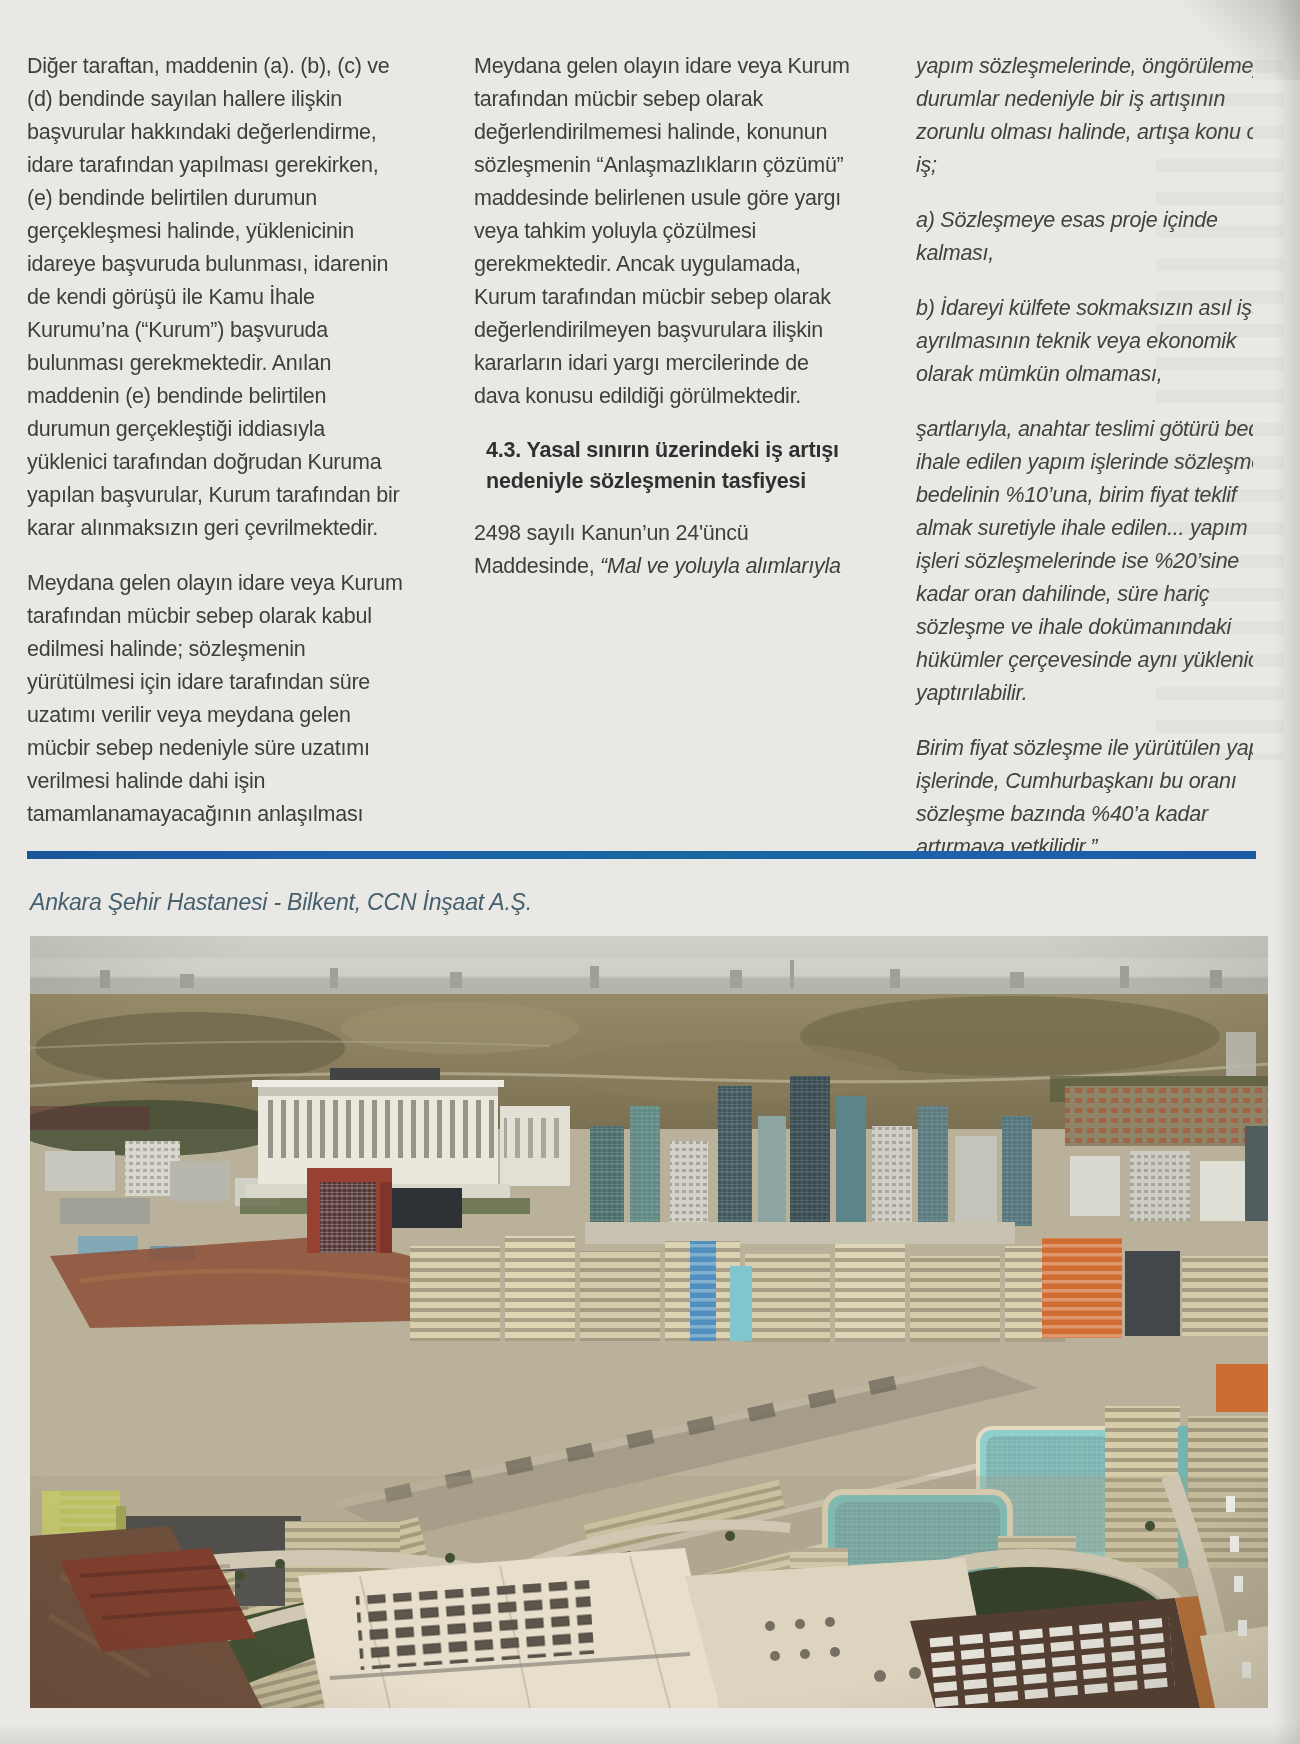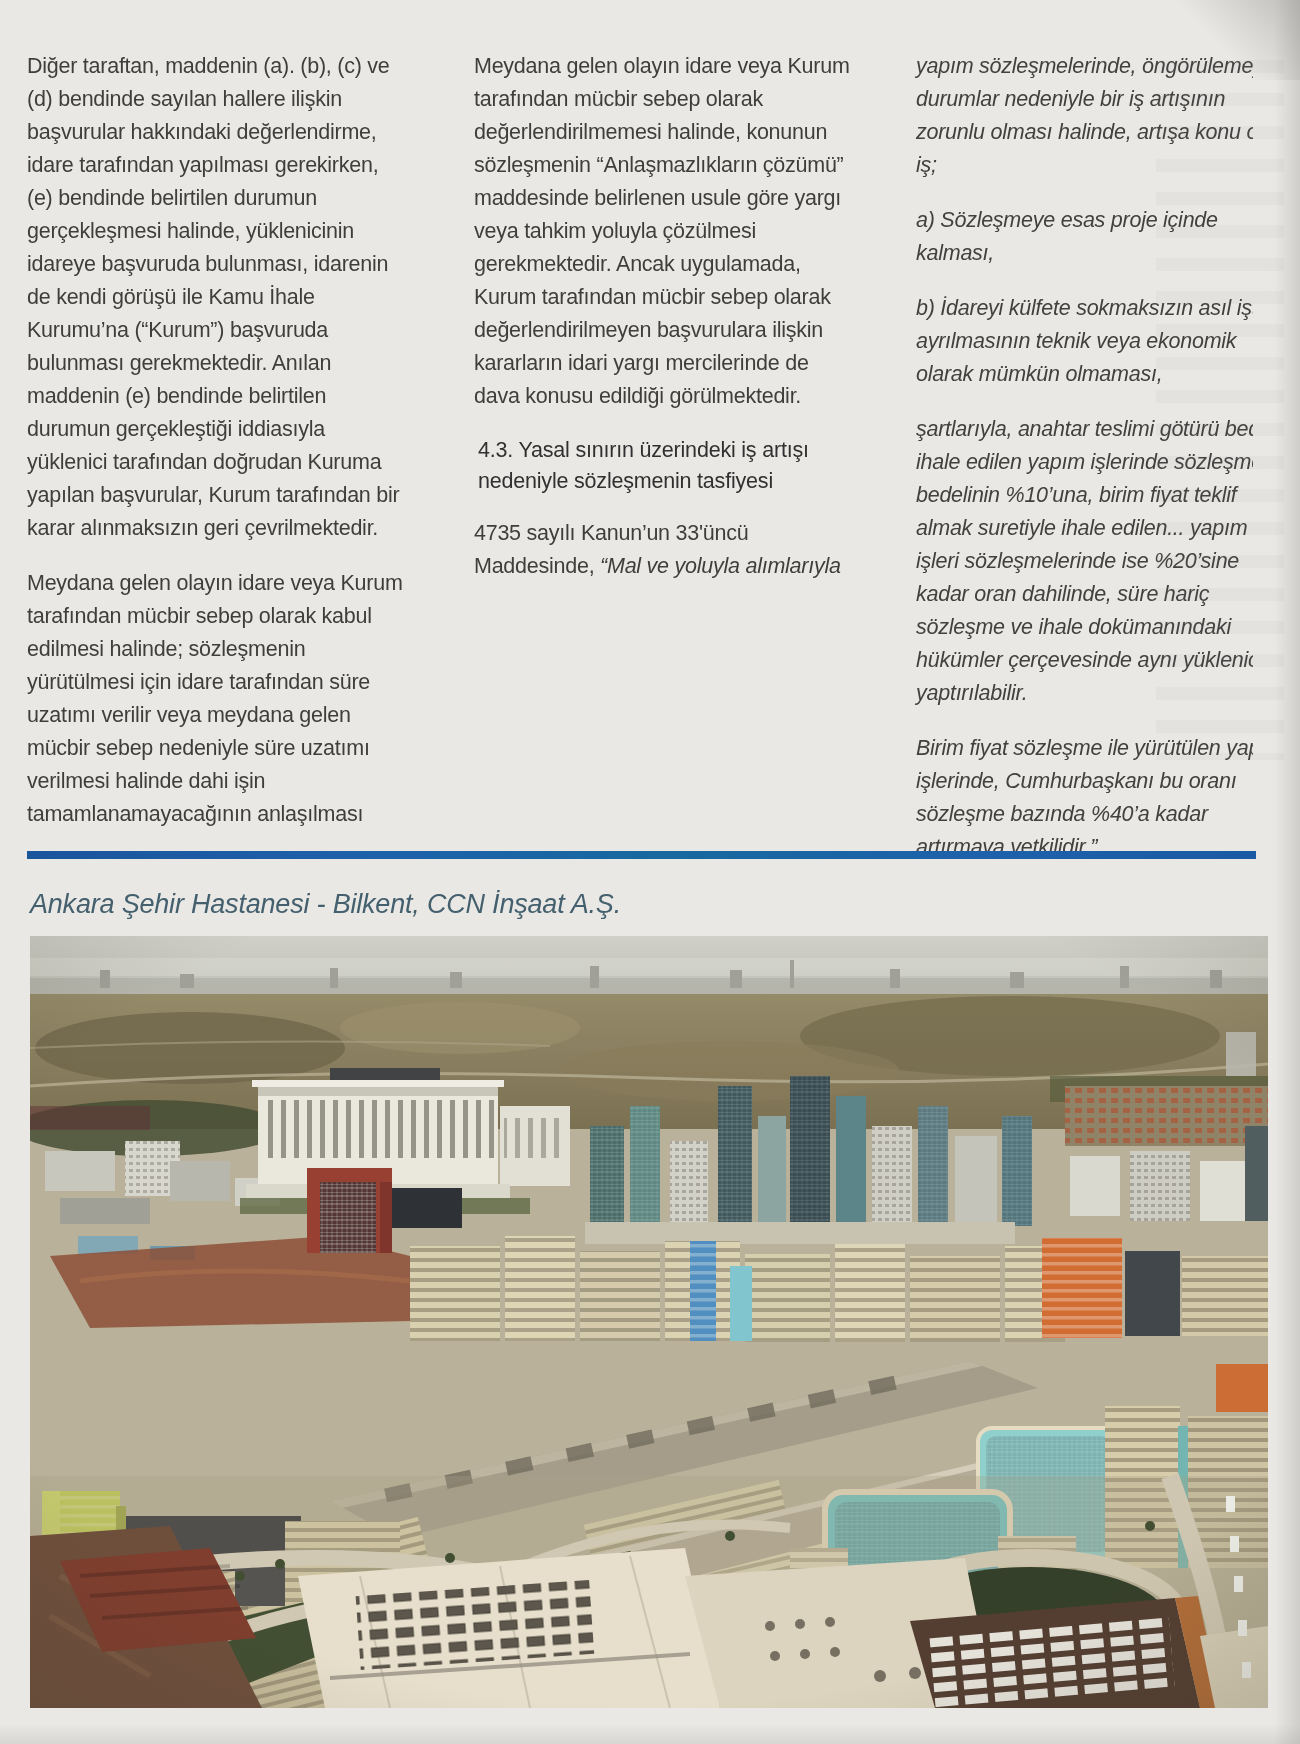--- a/index.html
+++ b/index.html
@@ -12,31 +12,31 @@
   .page{position:absolute;inset:0;}
   .columns{
     position:absolute;left:27px;top:50px;width:1226px;height:812px;
     display:grid;grid-template-columns:381px 376px 376px;column-gap:66px;
     overflow:hidden;
   }
   .col{color:#3f3e3c;font-size:21.5px;line-height:33px;letter-spacing:-0.25px;}
   .col p{margin:0 0 22px 0;}
   .col-right{font-style:italic;color:#42413f;}
   .subheading{
-    font-size:21.5px;line-height:31px;font-weight:normal;color:#303030;
-    margin:6px 0 20px 4px;letter-spacing:-0.2px;
+    font-size:21.5px;line-height:31px;font-weight:bold;color:#303030;
+    margin:6px 0 20px 12px;letter-spacing:-0.2px;
   }
   .it{font-style:italic;}
   .divider{
     position:absolute;left:27px;top:851px;width:1229px;height:8px;
     background:linear-gradient(90deg,#1a559c,#1e61ab 28%,#17699f 52%,#1e61ab 78%,#1b5aa4);
   }
   .caption{
     position:absolute;left:30px;top:889px;
-    font-size:27px;font-style:italic;color:#44606e;letter-spacing:-0.2px;
+    font-size:23px;font-style:italic;color:#44606e;letter-spacing:-0.2px;
   }
   .photo{
     position:absolute;left:30px;top:936px;width:1238px;height:772px;
     overflow:hidden;background:#b9b29a;
   }
   .photo svg{display:block;width:100%;height:100%;}
   .scan-corner{position:absolute;top:0;right:0;width:150px;height:80px;
     background:linear-gradient(225deg,rgba(150,148,146,.5),rgba(150,148,146,0) 55%);pointer-events:none;}
   .scan-right{position:absolute;top:0;right:0;width:26px;height:100%;
     background:linear-gradient(to left,rgba(140,138,135,.28),rgba(140,138,135,0));pointer-events:none;}
@@ -51,21 +51,21 @@
 <div class="page">
 
   <div class="columns">
     <div class="col col-left">
       <p>Diğer taraftan, maddenin (a). (b), (c) ve (d) bendinde sayılan hallere ilişkin başvurular hakkındaki değerlendirme, idare tarafından yapılması gerekirken, (e) bendinde belirtilen durumun gerçekleşmesi halinde, yüklenicinin idareye başvuruda bulunması, idarenin de kendi görüşü ile Kamu İhale Kurumu’na (“Kurum”) başvuruda bulunması gerekmektedir. Anılan maddenin (e) bendinde belirtilen durumun gerçekleştiği iddiasıyla yüklenici tarafından doğrudan Kuruma yapılan başvurular, Kurum tarafından bir karar alınmaksızın geri çevrilmektedir.</p>
       <p>Meydana gelen olayın idare veya Kurum tarafından mücbir sebep olarak kabul edilmesi halinde; sözleşmenin yürütülmesi için idare tarafından süre uzatımı verilir veya meydana gelen mücbir sebep nedeniyle süre uzatımı verilmesi halinde dahi işin tamamlanamayacağının anlaşılması</p>
     </div>
     <div class="col col-middle">
       <p>Meydana gelen olayın idare veya Kurum tarafından mücbir sebep olarak değerlendirilmemesi halinde, konunun sözleşmenin “Anlaşmazlıkların çözümü” maddesinde belirlenen usule göre yargı veya tahkim yoluyla çözülmesi gerekmektedir. Ancak uygulamada, Kurum tarafından mücbir sebep olarak değerlendirilmeyen başvurulara ilişkin kararların idari yargı mercilerinde de dava konusu edildiği görülmektedir.</p>
       <div class="subheading">4.3. Yasal sınırın üzerindeki iş artışı nedeniyle sözleşmenin tasfiyesi</div>
-      <p><span>4735 sayılı Kanun’un 33'üncü Maddesinde, </span><span class="it">“Mal ve yoluyla alımlarıyla</span></p>
+      <p><span>2498 sayılı Kanun’un 24'üncü Maddesinde, </span><span class="it">“Mal ve yoluyla alımlarıyla</span></p>
     </div>
     <div class="col col-right">
       <p>yapım sözleşmelerinde, öngörülemeyen durumlar nedeniyle bir iş artışının zorunlu olması halinde, artışa konu olan iş;</p>
       <p>a) Sözleşmeye esas proje içinde kalması,</p>
       <p>b) İdareyi külfete sokmaksızın asıl işten ayrılmasının teknik veya ekonomik olarak mümkün olmaması,</p>
       <p>şartlarıyla, anahtar teslimi götürü bedel ihale edilen yapım işlerinde sözleşme bedelinin %10’una, birim fiyat teklif almak suretiyle ihale edilen... yapım işleri sözleşmelerinde ise %20’sine kadar oran dahilinde, süre hariç sözleşme ve ihale dokümanındaki hükümler çerçevesinde aynı yükleniciye yaptırılabilir.</p>
       <p>Birim fiyat sözleşme ile yürütülen yapım işlerinde, Cumhurbaşkanı bu oranı sözleşme bazında %40’a kadar artırmaya yetkilidir.”</p>
     </div>
   </div>
 

